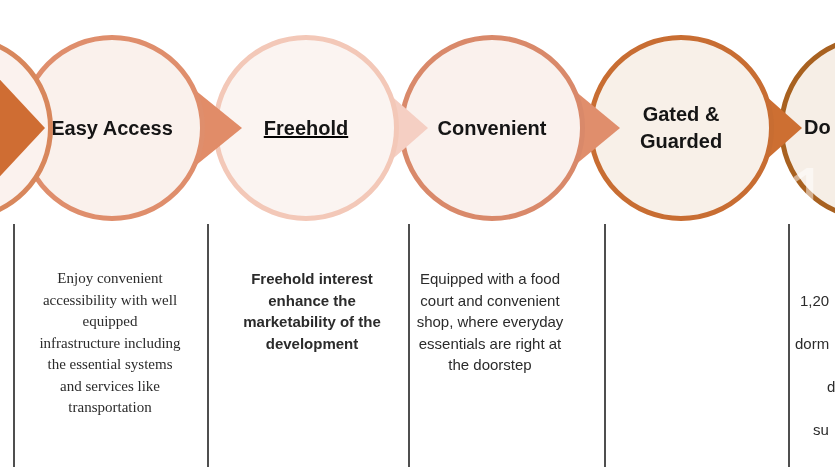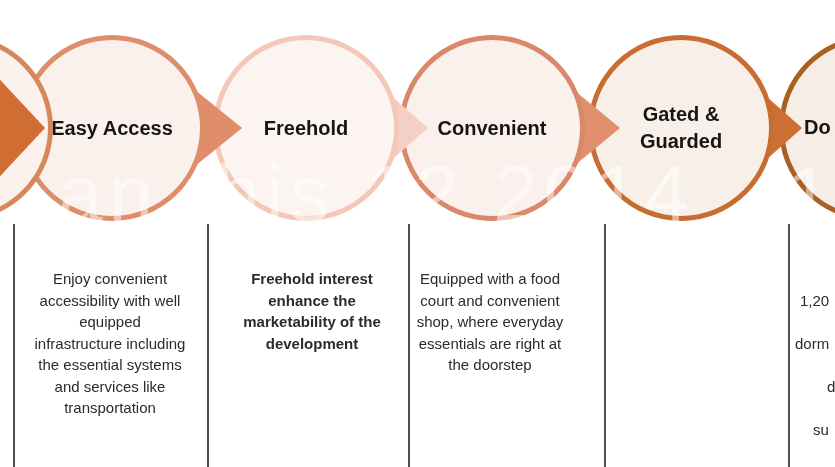--- a/index.html
+++ b/index.html
@@ -6,21 +6,21 @@
   body{width:835px;height:467px;overflow:hidden;position:relative;
        font-family:"Liberation Sans", sans-serif;}
   .stage{position:absolute;inset:0;width:835px;height:467px;overflow:hidden;background:#fff;}
 
   
   .circle{position:absolute;top:35px;width:176px;height:176px;border-radius:50%;
           display:flex;align-items:center;justify-content:center;text-align:center;}
   .lbl{font-weight:bold;font-size:20px;color:#151515;line-height:27px;white-space:pre-line;}
   .c0{left:-133px;border:5px solid #d8875c;background:#fbf2ee;z-index:105;}
   .c1{left:19px;  border:5px solid #df8e6c;background:#faf1ec;z-index:100;}
-  .c2{left:213px; border:5px solid #f3c8b8;background:#fbf4f1;z-index:90;}
+  .c2{left:213px; border:5px solid #f3c8b8;background:#fbf4f1;z-index:90;text-decoration:underline;}
   .c3{left:399px; border:5px solid #d9896a;background:#faf1ed;z-index:80;}
   .c4{left:588px; border:5px solid #c86d32;background:#f8f0e8;z-index:70;}
   .c5{left:779px; border:5px solid #a86120;background:#f6eee6;z-index:60;}
 
   
   .tri{position:absolute;clip-path:polygon(0 0,100% 50%,0 100%);}
   .t1{left:-25px;top:53px;width:70px; height:150px;background:#cf6d33;z-index:110;}
   .t2{left:137px;top:43px;width:105px;height:170px;background:#e18c68;z-index:95;}
   .t3{left:331px;top:43px;width:97px; height:170px;background:#f5cfc3;z-index:85;}
   .t4{left:517px;top:43px;width:103px;height:170px;background:#e08e6c;z-index:75;}
@@ -29,21 +29,21 @@
   .do-label{position:absolute;left:804px;top:116px;font-weight:bold;font-size:20px;
             color:#151515;z-index:120;}
 
   
   .vline{position:absolute;top:224px;width:1.5px;height:243px;background:#4f4f4f;z-index:10;}
   .v1{left:13px;}.v2{left:207px;}.v3{left:408px;}.v4{left:604px;}.v5{left:788px;}
 
   
   .desc{position:absolute;top:268px;font-size:15px;line-height:21.5px;color:#2b2b2b;
         text-align:center;white-space:pre-line;z-index:20;}
-  .d1{left:16px;width:188px;}
+  .d1{left:16px;width:188px;font-family:Liberation Serif, serif;}
   .d2{left:218px;width:188px;font-weight:bold;}
   .d3{left:396px;width:188px;}
   .d4{left:602px;width:188px;}
   .d5{left:788px;width:170px;text-align:left;}
   .d5 span{display:block;font-size:15px;line-height:21.5px;color:#2b2b2b;}
   .d5 span:nth-child(1){margin-left:12px;}
   .d5 span:nth-child(2){margin-left:7px;}
   .d5 span:nth-child(3){margin-left:39px;}
   .d5 span:nth-child(4){margin-left:25px;}
 
@@ -108,16 +108,15 @@
 shop, where everyday
 essentials are right at
 the doorstep</div>
   <div class="desc d5">
     <span>1,20</span>
     <span>dorm</span>
     <span>d</span>
     <span>su</span>
   </div>
 
-  <div class="watermark">an this 12 2014</div>
   <div class="watermark-frag">1</div>
 
 </div>
 
 </body></html>

